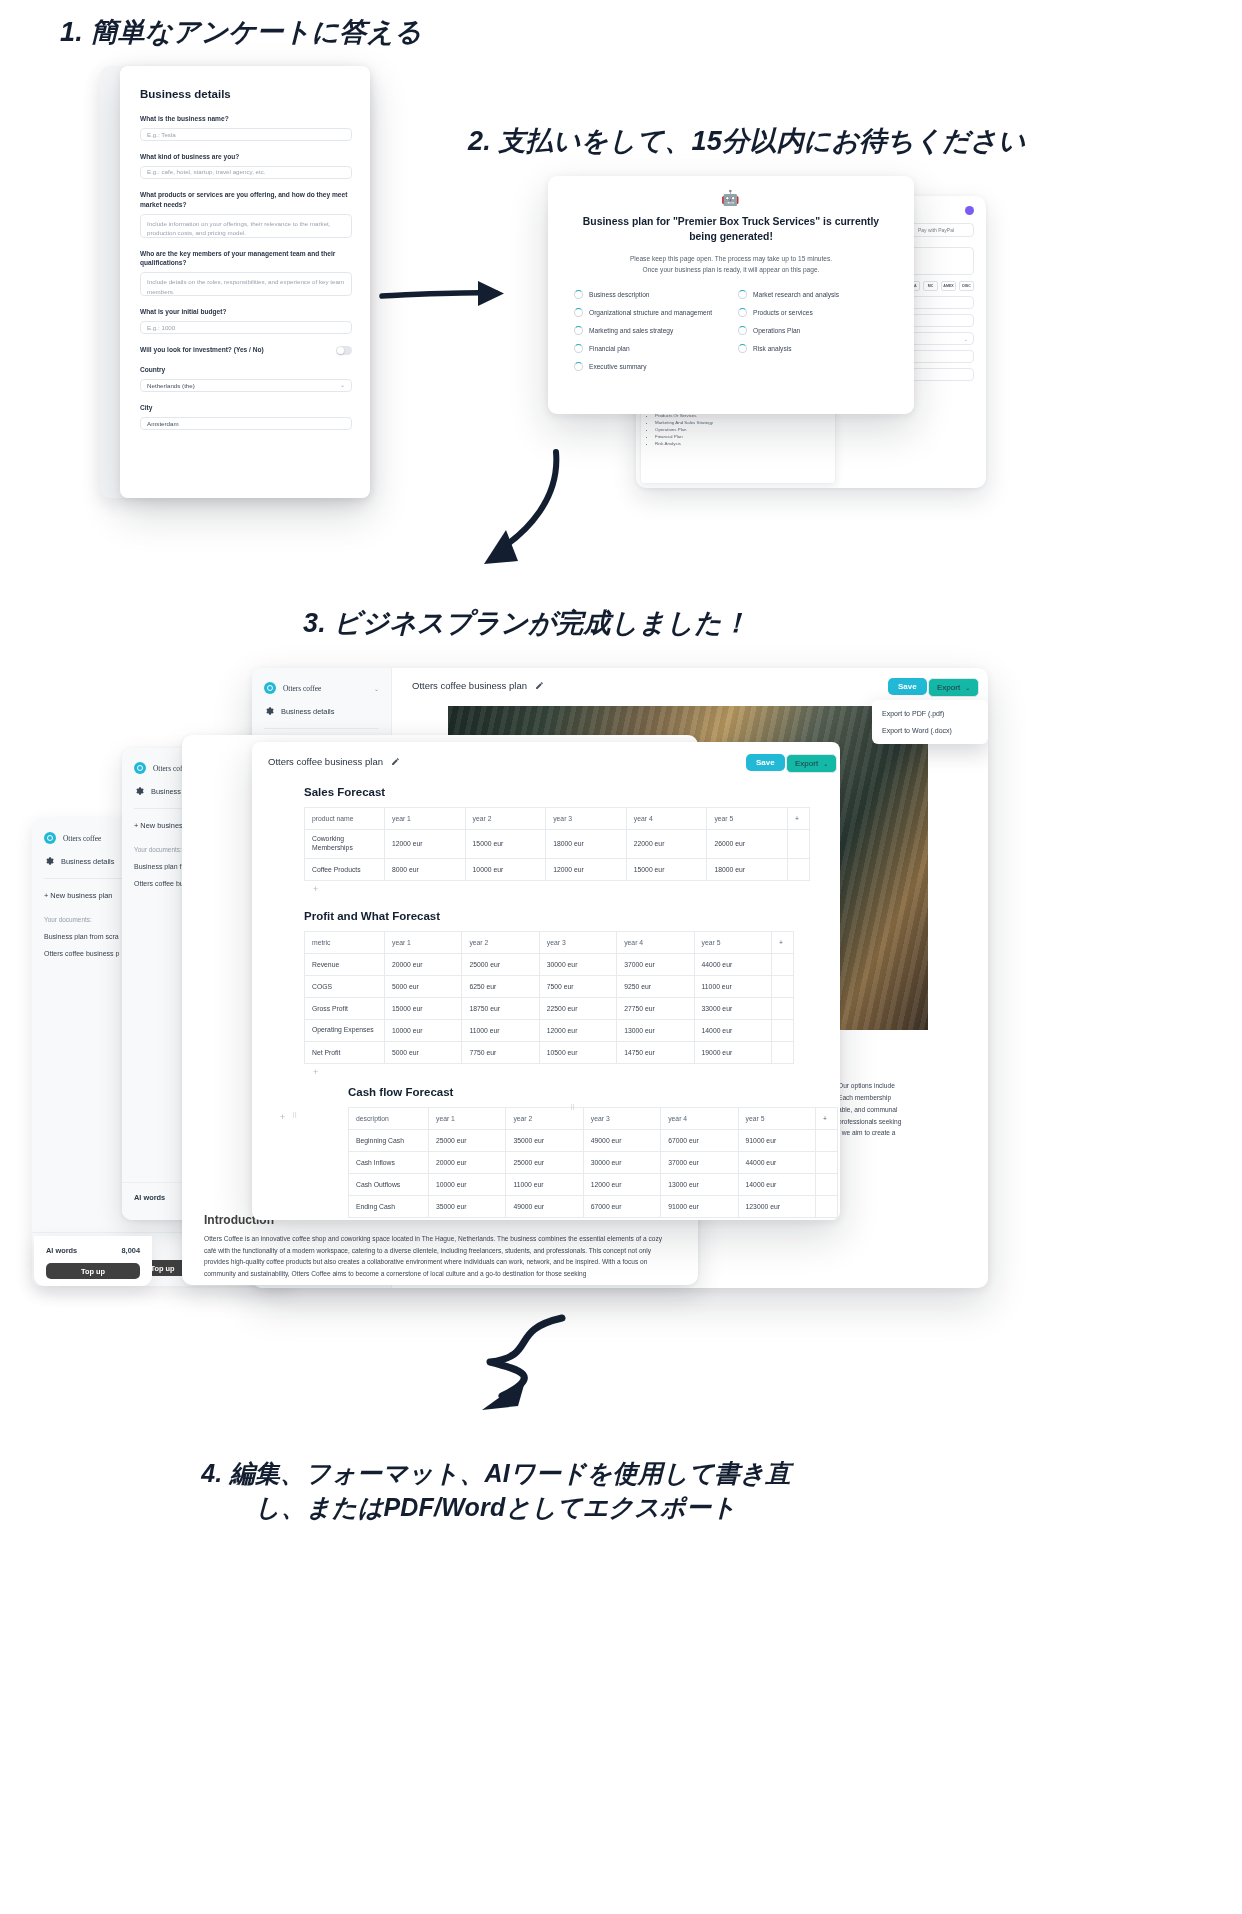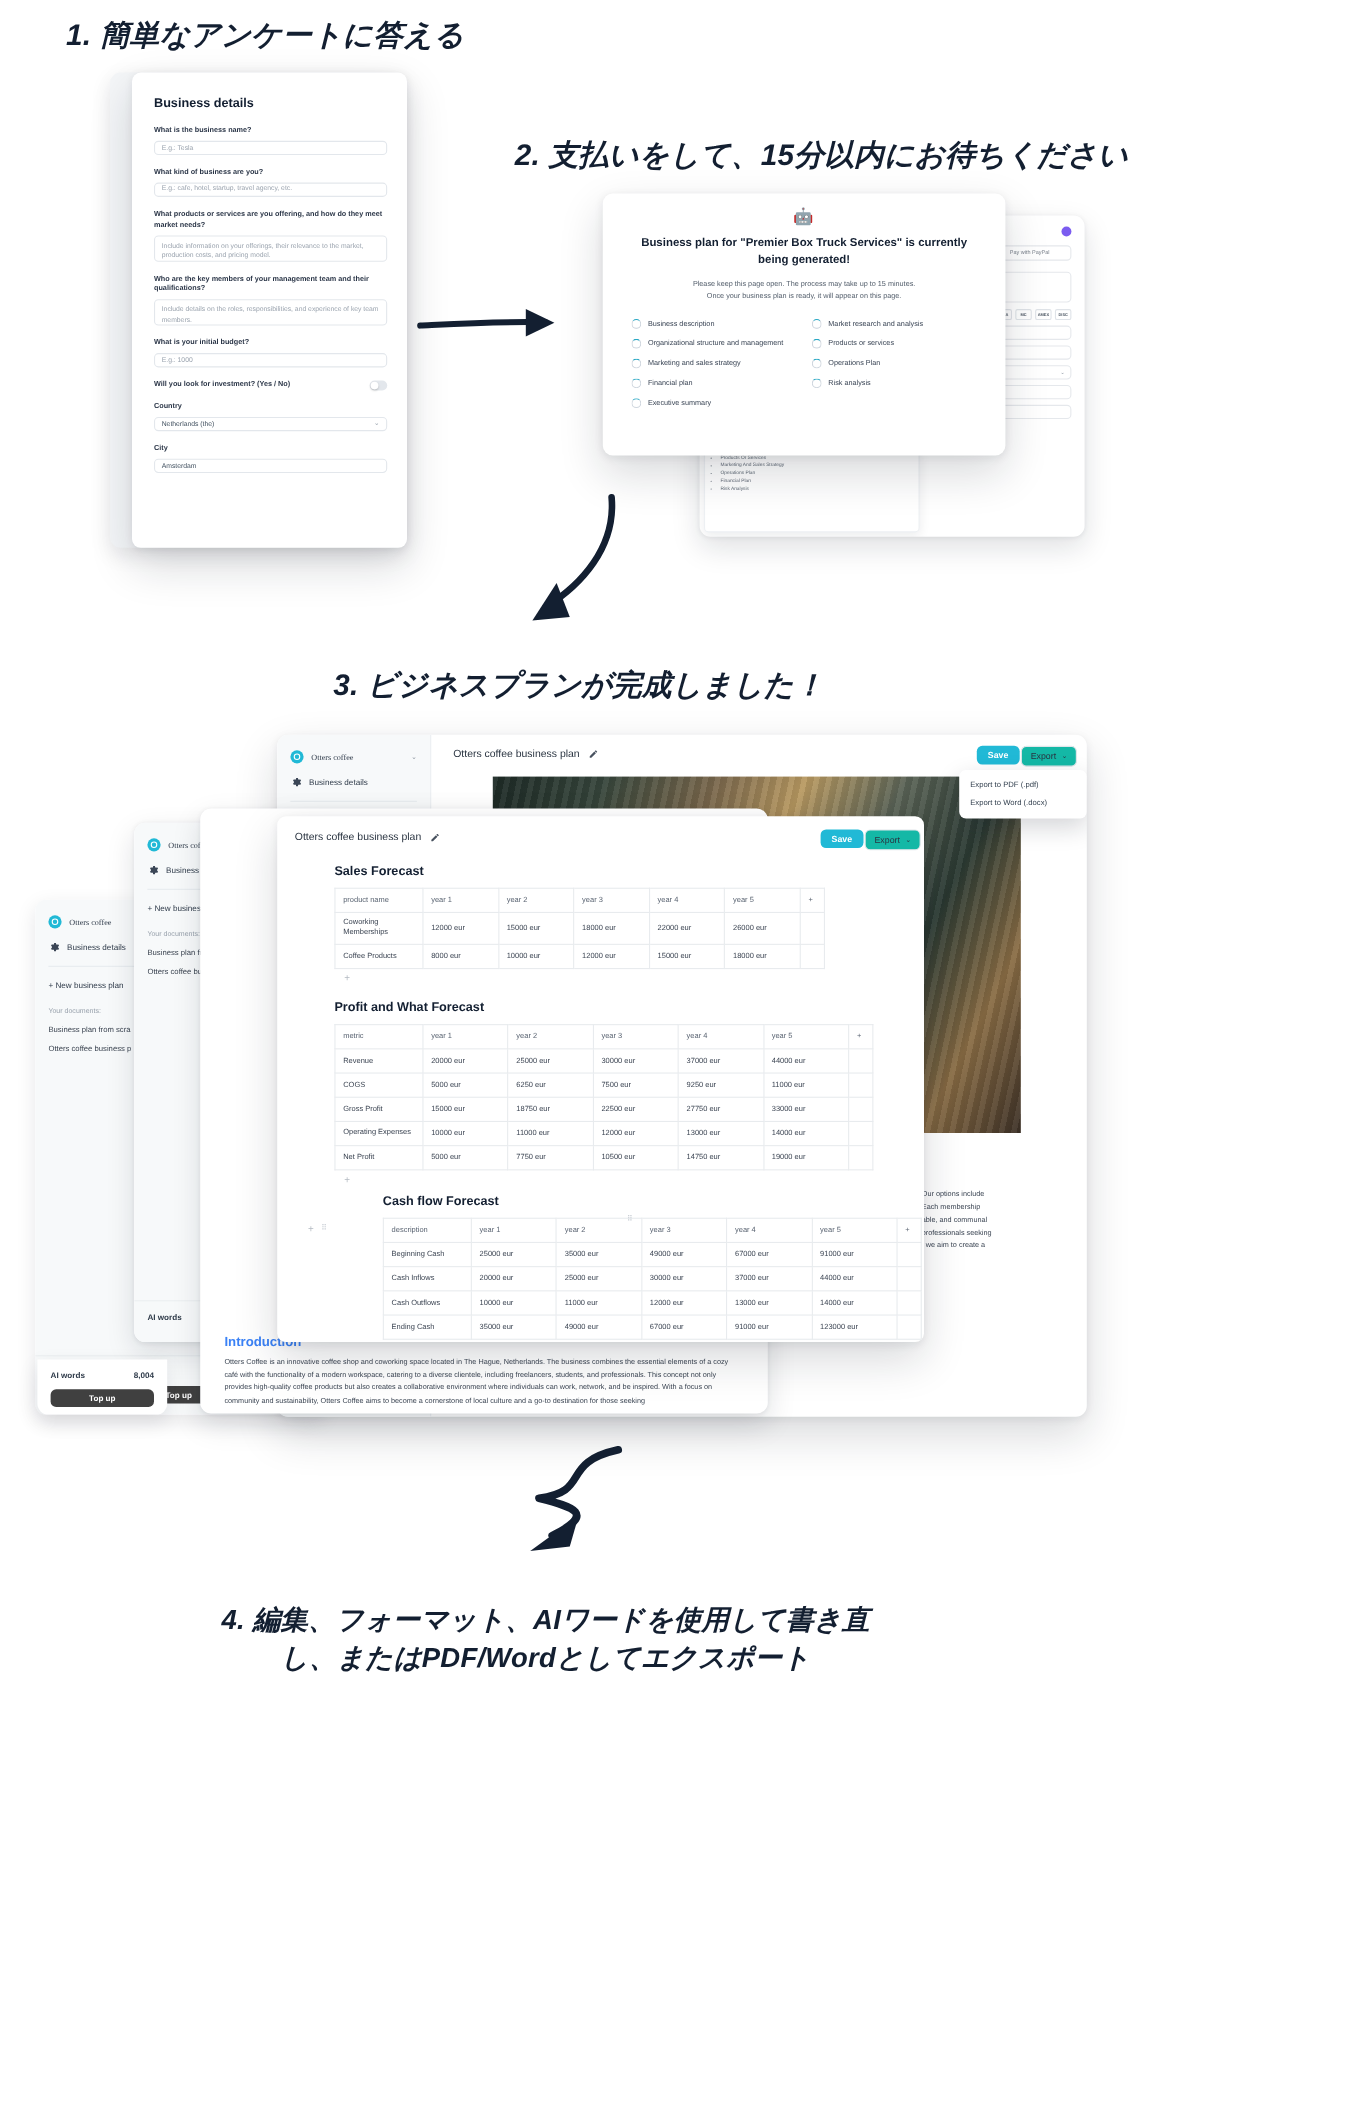--- a/index.html
+++ b/index.html
@@ -118,21 +118,21 @@
   .hero-img::after{content:"";position:absolute;inset:0;
       background:repeating-linear-gradient(102deg,rgba(255,255,255,.055) 0 5px,rgba(0,0,0,.075) 5px 11px);}
 
   .sec-h{font-size:11.5px;font-weight:700;color:#131f31;margin:0 0 9px 0;}
   table.tbl{border-collapse:collapse;width:100%;table-layout:fixed;}
   table.tbl td,table.tbl th{border:1px solid #e8ebee;padding:5px 7px;font-size:6.8px;color:#3b4452;text-align:left;
                             font-weight:400;height:11px;white-space:nowrap;overflow:hidden;}
   table.tbl th{color:#5a6472;font-weight:400;background:#fff;}
   td.addcol,th.addcol{width:22px;text-align:center;color:#aab2bb;border:1px solid #e8ebee;}
   .addrow{font-size:9px;color:#b3bac2;padding:3px 0 9px 9px;}
-  .body-h{font-size:12px;font-weight:700;color:#3b82f6;margin:0 0 6px 0;}
+  .body-h{font-size:12px;font-weight:700;color:#404040;margin:0 0 6px 0;}
   .body-p{font-size:6.6px;color:#3d4755;line-height:1.75;margin:0;}
   .grip{color:#c4cad1;font-size:7px;letter-spacing:-1px;}
 </style>
 </head>
 <body>
 
 <div class="step-title" id="title1">1. 簡単なアンケートに答える</div>
 
 <div class="card shadow-sm" id="q-backplate"></div>
 <div class="card shadow-lg" id="q-card">
@@ -416,21 +416,21 @@
     <svg class="pencil" viewBox="0 0 24 24">
         <path fill="#48525f" d="M3 17.2V21h3.8L17.9 9.9l-3.8-3.8L3 17.2zM20.7 7.1a1 1 0 000-1.4l-2.4-2.4a1 1 0 00-1.4 0l-1.8 1.8 3.8 3.8 1.8-1.8z"></path>
       </svg>
   </div>
   <div class="save-btn" style="position:absolute;left:494px;top:12px;">Save</div>
   <div class="export-btn" style="position:absolute;left:534px;top:12px;">
     <span>Export</span>
     <span style="font-size:6px;">⌄</span>
   </div>
 
-  <div style="position:absolute;left:52px;top:44px;width:446px;">
+  <div style="position:absolute;left:52px;top:44px;width:506px;">
     <div class="sec-h">Sales Forecast</div>
     <table class="tbl">
       <colgroup>
           <col style="width:80px">
           <col>
           <col>
           <col>
           <col>
           <col>
           <col style="width:22px">

